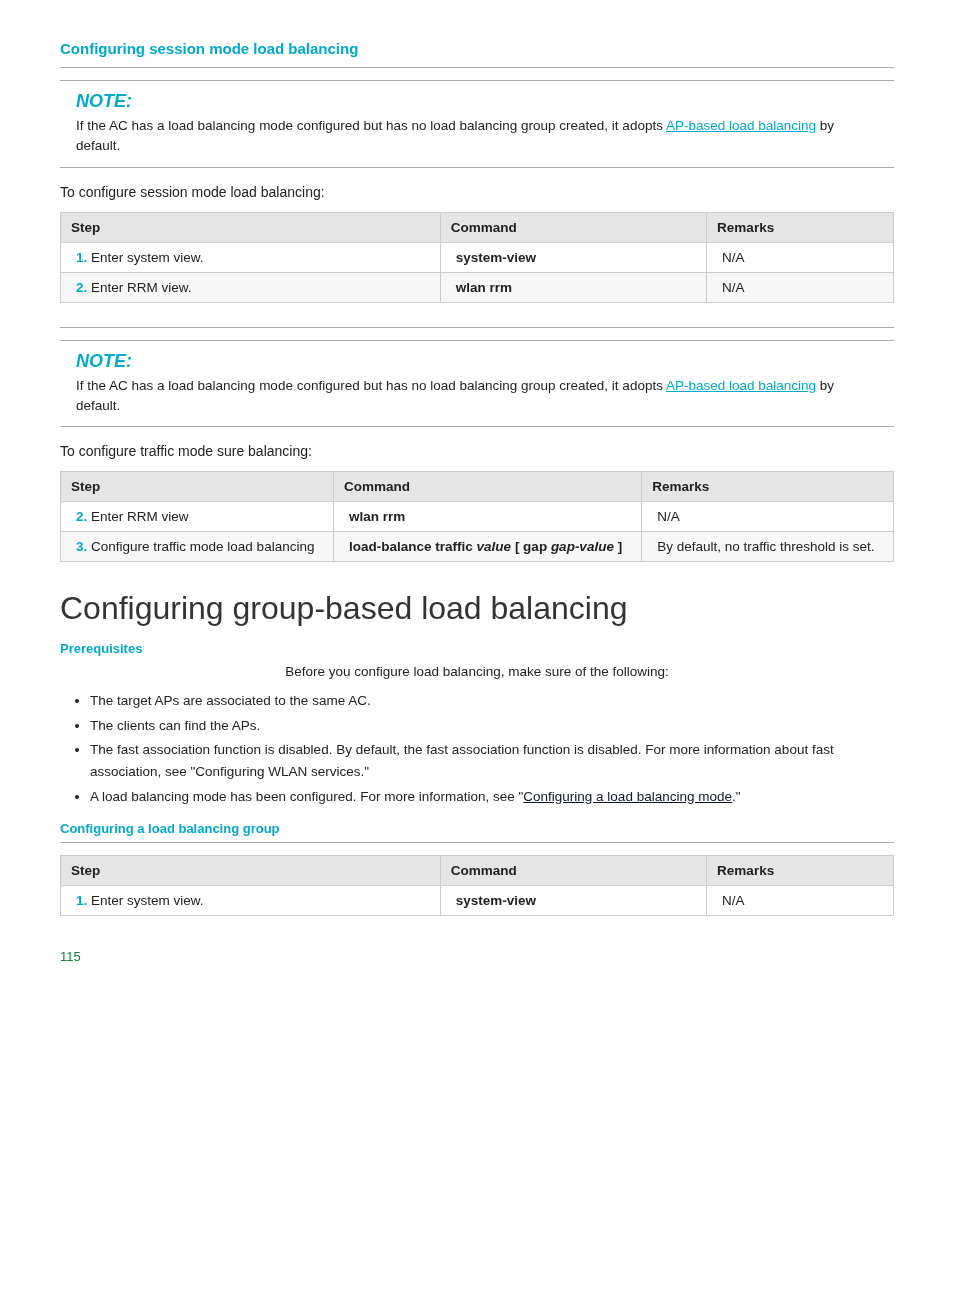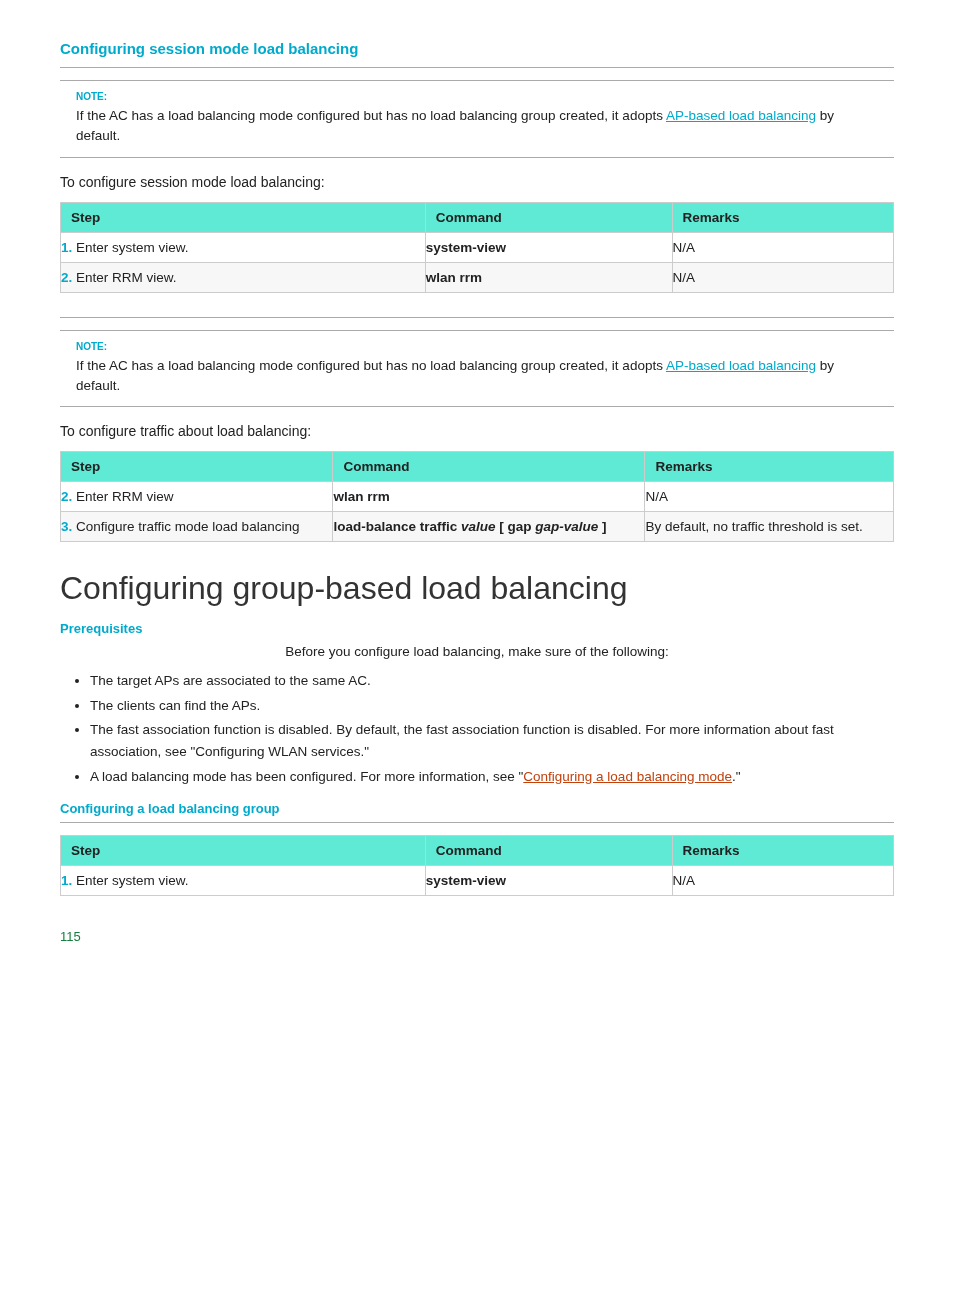--- a/index.html
+++ b/index.html
@@ -25,55 +25,56 @@
     }
     .note-block {
       border-top: 1px solid #aaa;
       border-bottom: 1px solid #aaa;
       padding: 10px 16px;
       margin-bottom: 16px;
     }
     .note-label {
       color: #00aacc;
       font-weight: bold;
-      font-size: 10px;
+      font-size: 18px;
       margin-bottom: 4px;
+      font-style: italic;
     }
     .note-text {
       font-size: 13.5px;
       line-height: 1.5;
     }
     .note-text a {
       color: #00aacc;
       text-decoration: underline;
     }
     .intro-text {
       font-size: 14px;
       margin-bottom: 12px;
     }
     table {
       width: 100%;
       border-collapse: collapse;
       margin-bottom: 24px;
       font-size: 13.5px;
     }
     thead tr {
-      background: #5eead4;
+      background: #e5e5e5;
     }
     thead th {
       text-align: left;
       padding: 7px 10px;
       font-weight: bold;
       border: 1px solid #ccc;
     }
     tbody tr {
       border: 1px solid #ccc;
     }
     tbody td {
-      padding: 7px 0;
+      padding: 7px 15px;
       border: 1px solid #ccc;
       vertical-align: top;
     }
     tbody tr:nth-child(even) {
       background: #f7f7f7;
     }
     .step-num {
       font-weight: bold;
       color: #00aacc;
     }
@@ -105,21 +106,21 @@
       margin-left: 30px;
       margin-bottom: 10px;
     }
     ul.bullet-list li {
       font-size: 13.5px;
       line-height: 1.6;
       list-style-type: disc;
       margin-bottom: 3px;
     }
     ul.bullet-list li a {
-      color: #c2410c;
+      color: #0f172a;
       text-decoration: underline;
     }
     .page-number {
       text-align: left;
       color: #15803d;
       font-size: 13px;
       margin-top: 33px;
     }
     .section-block {
       margin-bottom: 8px;
@@ -162,21 +163,21 @@
 </div>
 
 <div class="section-block">
   <hr class="divider">
   <div class="note-block">
     <div class="note-label">NOTE:</div>
     <div class="note-text">
       <span>If the AC has a load balancing mode configured but has no load balancing group created, it adopts </span><a href="#">AP-based load balancing</a><span> by default.</span>
     </div>
   </div>
-  <p class="intro-text">To configure traffic about load balancing:</p>
+  <p class="intro-text">To configure traffic mode sure balancing:</p>
   <table>
     <thead>
       <tr>
         <th>Step</th>
         <th>Command</th>
         <th>Remarks</th>
       </tr>
     </thead>
     <tbody>
       <tr>

